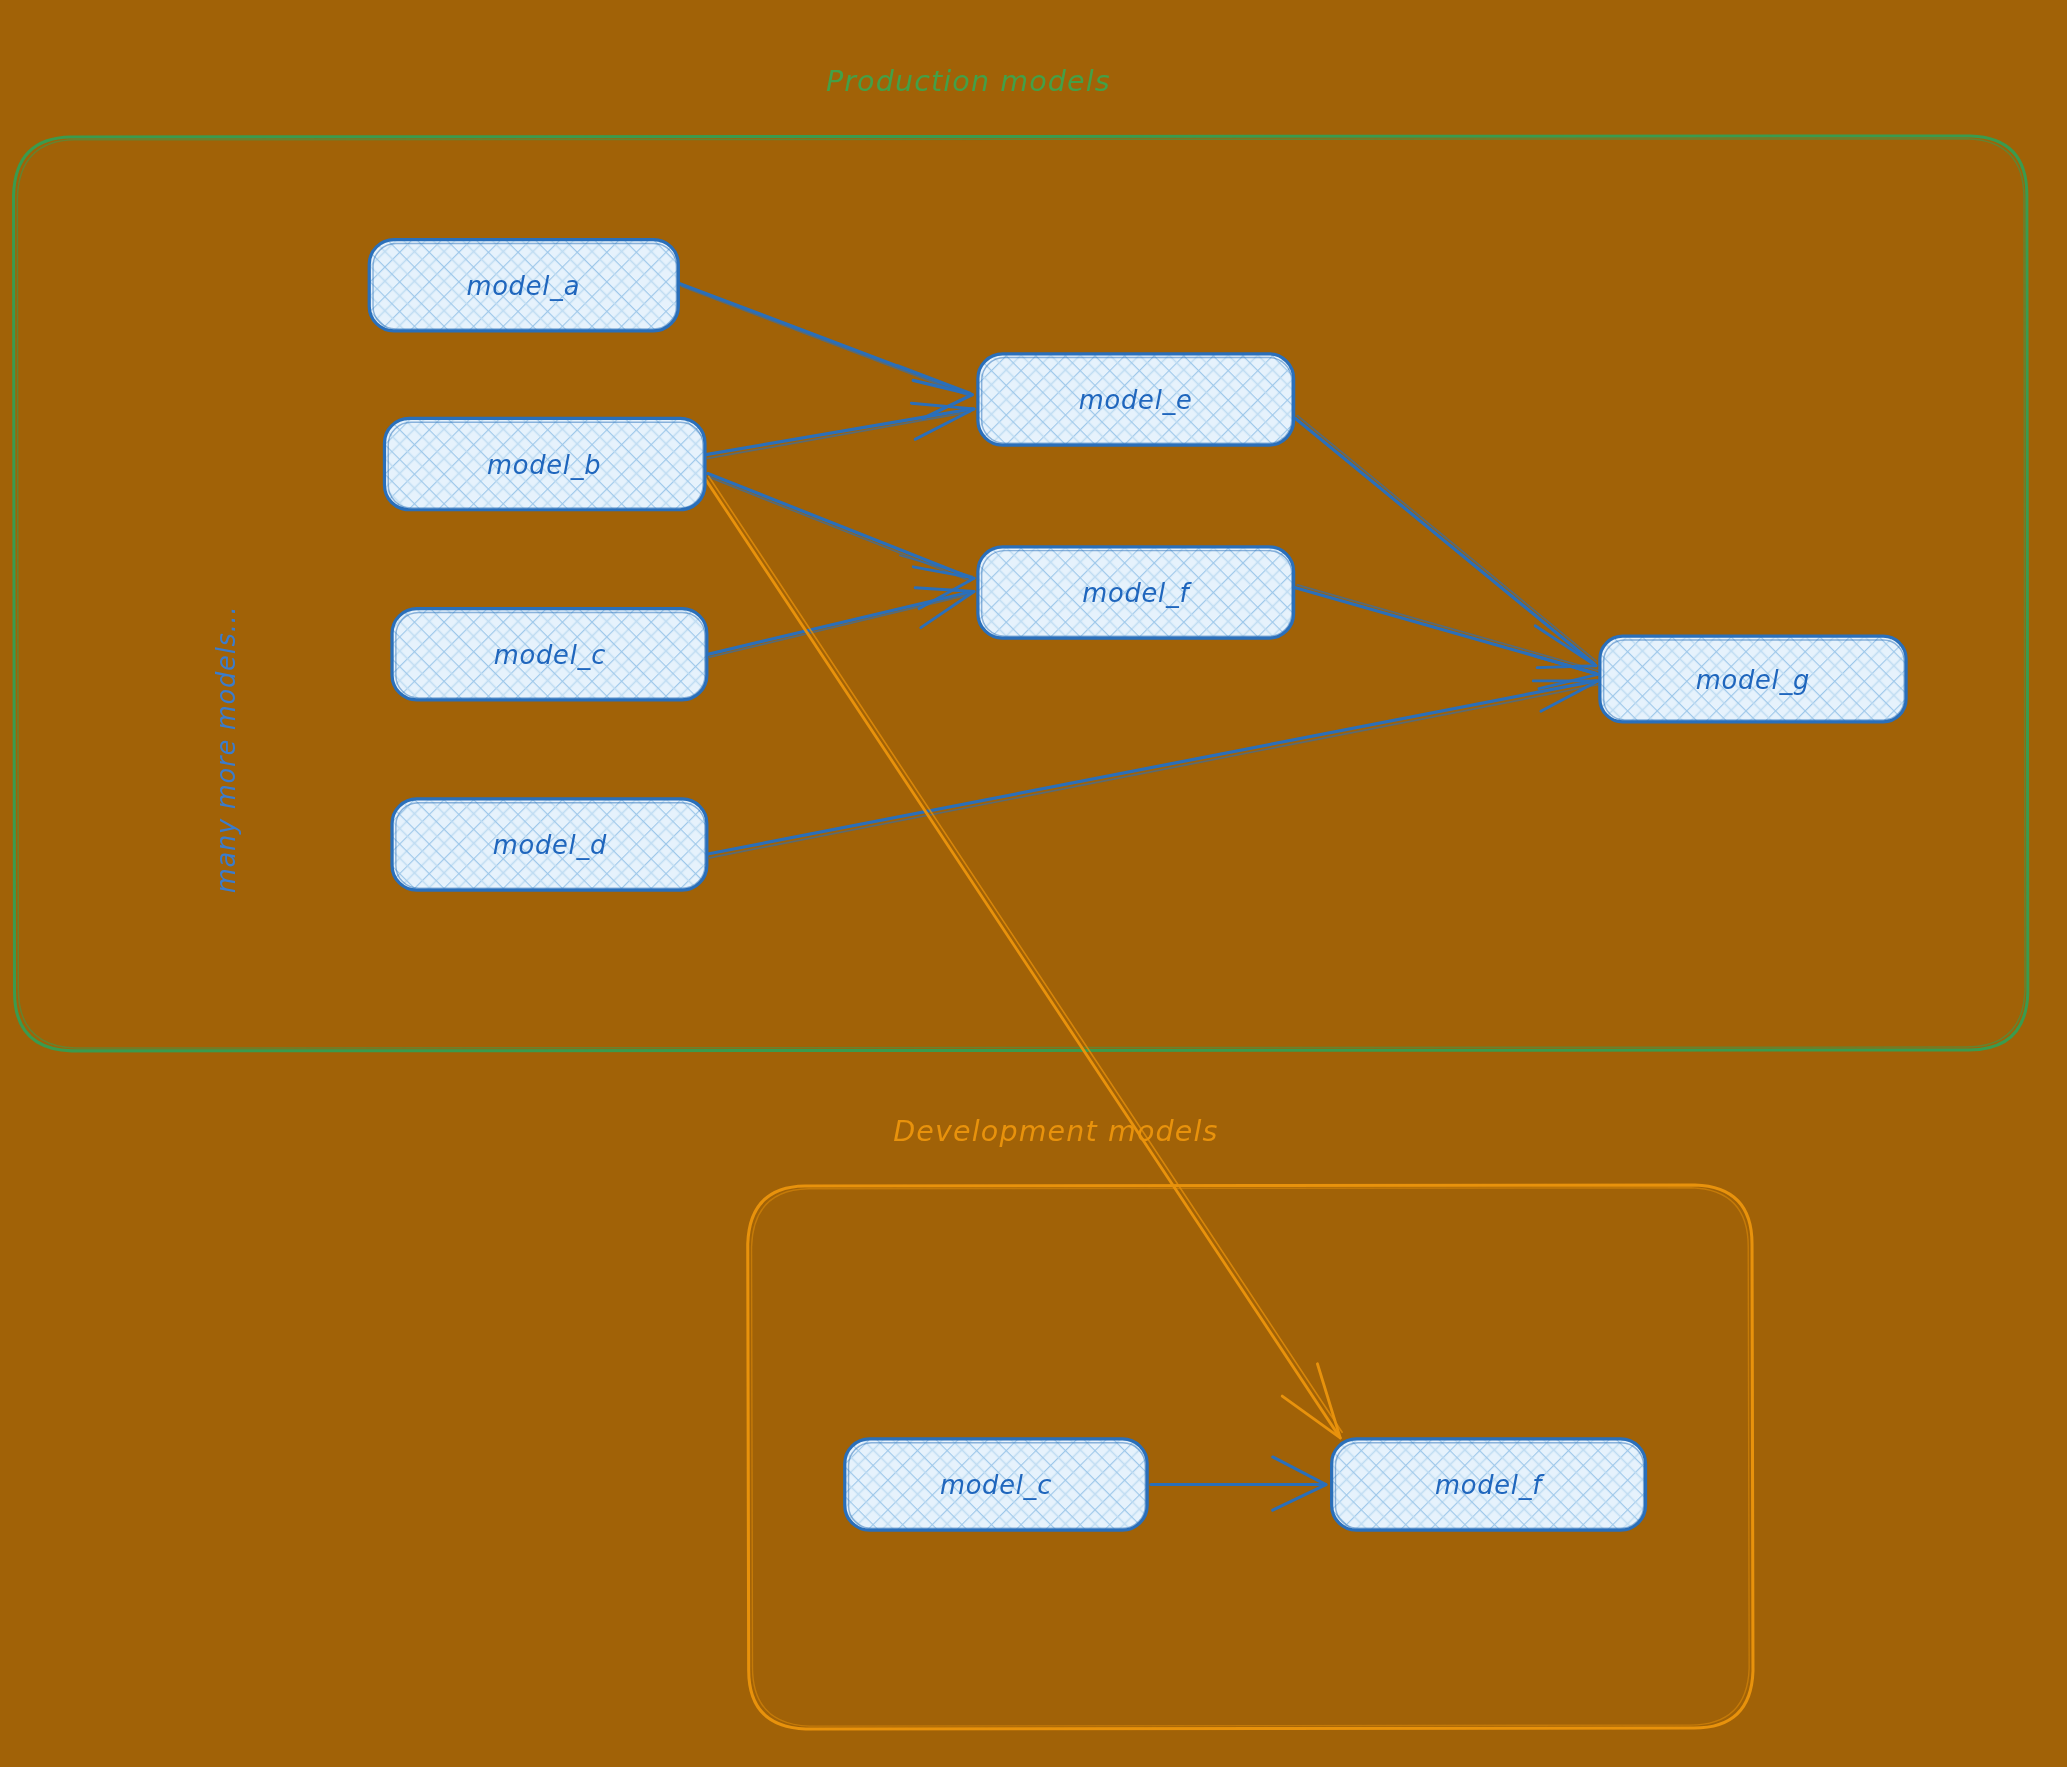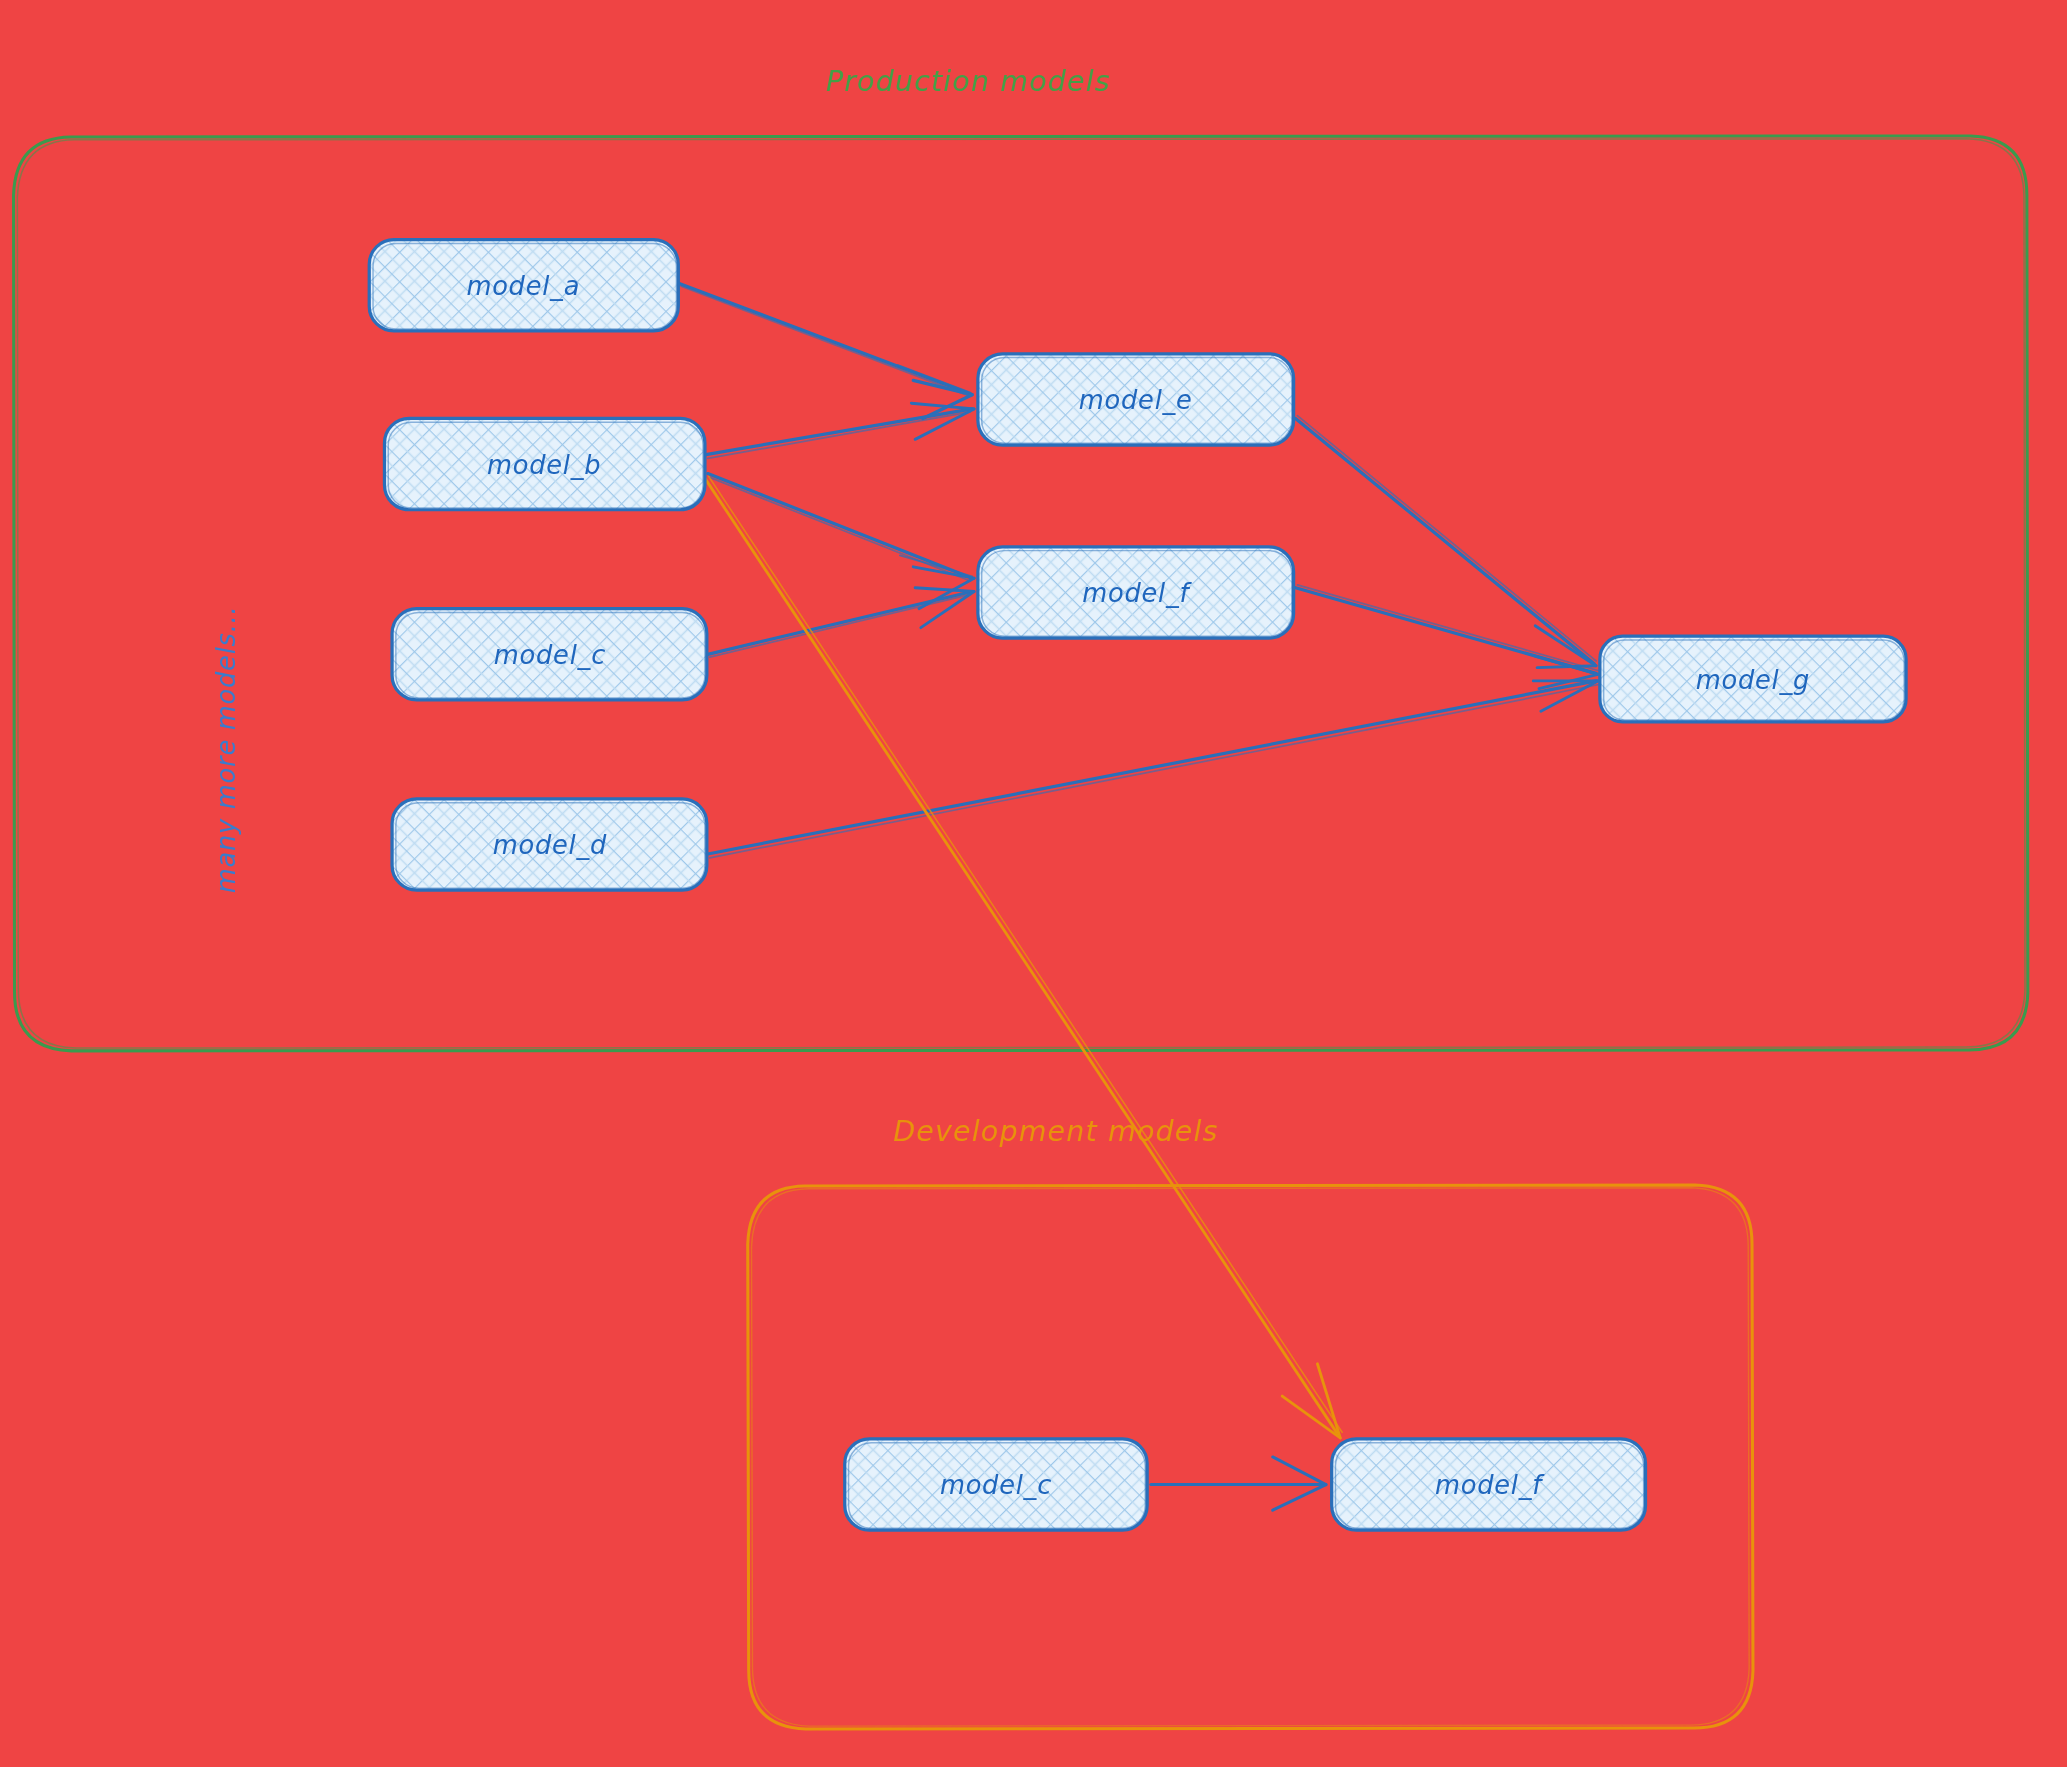--- a/index.html
+++ b/index.html
@@ -7,21 +7,21 @@
     padding: 0;
     background: #ffffff;
   }
   body {
     font-family: "DejaVu Sans", sans-serif;
   }
   #canvas {
     position: relative;
     width: 2068px;
     height: 1767px;
-    background: #ef4444;
+    background: #a16207;
     overflow: hidden;
   }
   #diagram-svg {
     position: absolute;
     top: 0;
     left: 0;
     width: 2068px;
     height: 1767px;
   }
   .group-title {

